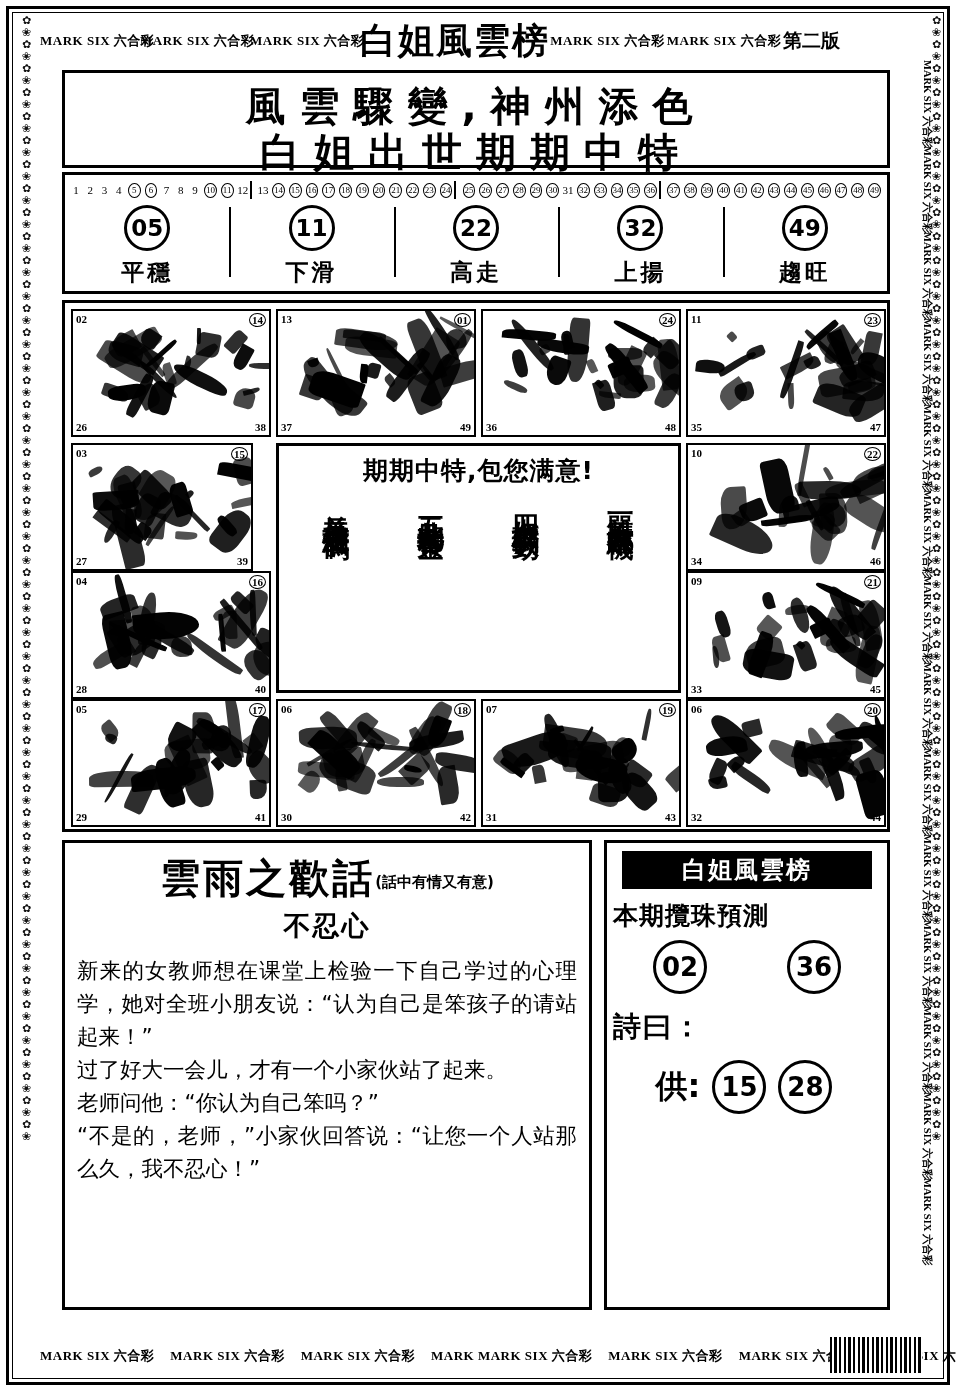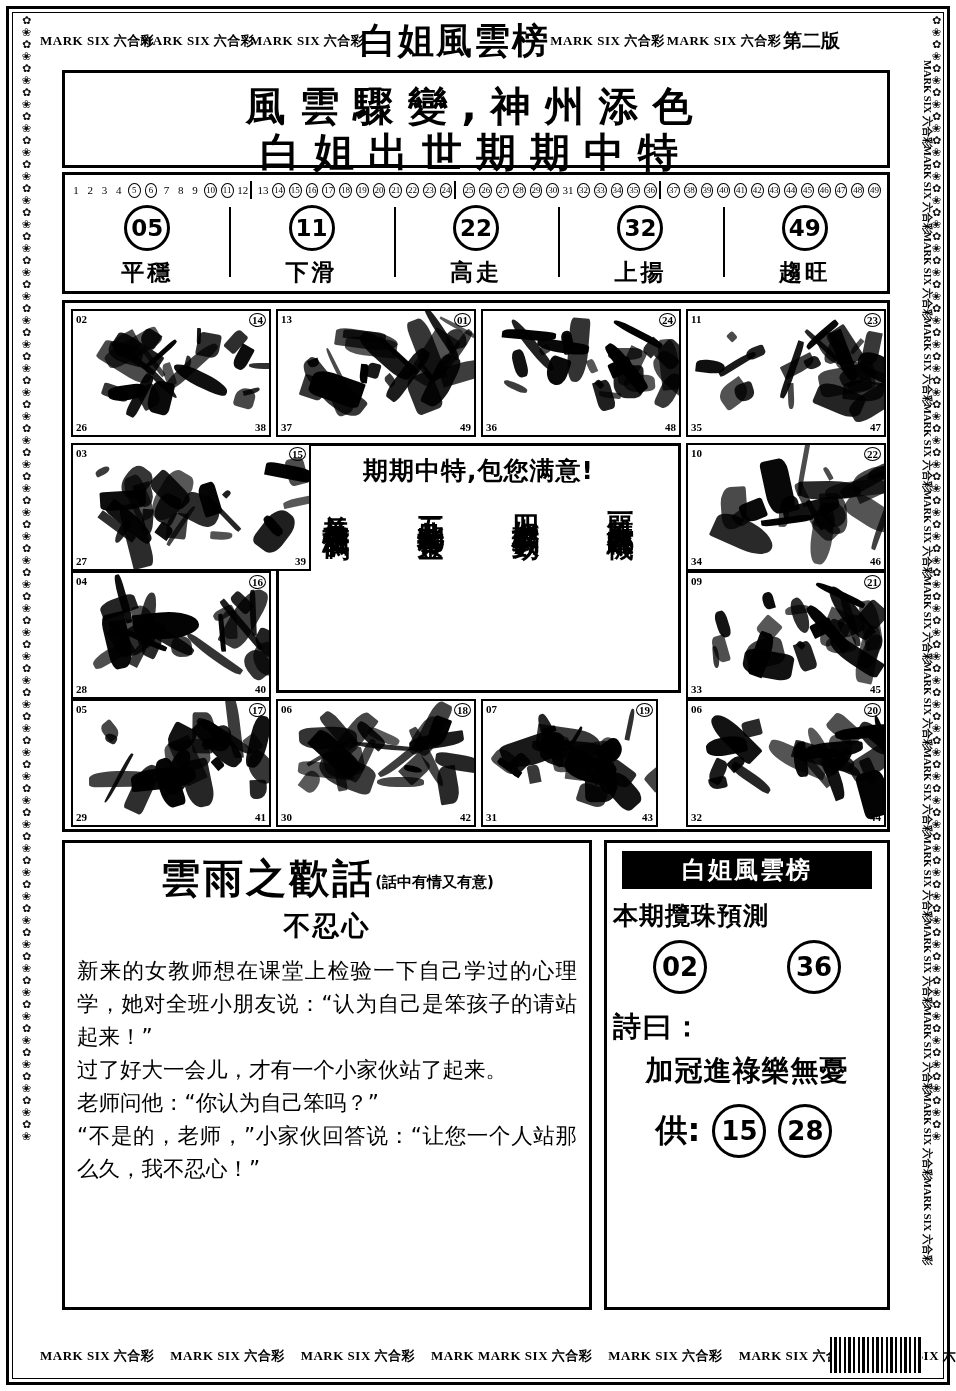--- a/index.html
+++ b/index.html
@@ -382,21 +382,21 @@
             <i class="blob" style="width: 52.0059px; height: 27.2703px; left: 70.201%; top: 43.9636%; border-radius: 22.5521% 20.9918% 14.2732% 18.6188%; transform: rotate(-10.8279deg); opacity: 0.72;"></i>
             <i class="blob" style="width: 59.3696px; height: 14.1042px; left: 79.4903%; top: 43.5778%; border-radius: 30.6432% 27.769% 43.7121% 31.7541%; transform: rotate(23.115deg); opacity: 0.69;"></i>
             <i class="blob" style="width: 39.2641px; height: 22.4176px; left: 73.8619%; top: 7.56235%; border-radius: 5.96686% 10.0401% 29.8896% 16.6795%; transform: rotate(56.8727deg); opacity: 0.81;"></i>
             <i class="blob" style="width: 42.0599px; height: 6.63009px; left: 7.63675%; top: 36.3617%; border-radius: 21.9798% 53.731% 20.3367% 14.8765%; transform: rotate(-31.777deg); opacity: 0.9;"></i>
             <i class="blob" style="width: 62.5718px; height: 24.1986px; left: 86.9877%; top: 67.7537%; border-radius: 33.6203% 15.8786% 32.9546% 25.6044%; transform: rotate(-31.723deg); opacity: 0.83;"></i>
             <i class="blob" style="width: 33.3922px; height: 16.0613px; left: 92.1618%; top: 12.8494%; border-radius: 5.08595% 17.9645% 0.459319% 39.2335%; transform: rotate(-78.5208deg); opacity: 0.78;"></i>
             <i class="blob" style="width: 38.2251px; height: 20.4158px; left: 66.3687%; top: 12.0932%; border-radius: 20.9446% 19.2479% 48.1595% 50.5787%; transform: rotate(45.6073deg); opacity: 0.77;"></i>
             <i class="blob" style="width: 25.2184px; height: 13.83px; left: 71.337%; top: 19.263%; border-radius: 30.5789% 30.0993% 5.06752% 52.2325%; transform: rotate(-68.2276deg); opacity: 0.73;"></i>
           </div>
         </div>
-        <div class="cell" style="left: 0px; top: 134px; width: 240px; height: 128px;">
+        <div class="cell" style="left: 0px; top: 134px; width: 182px; height: 128px;">
           <span class="cn-tl">03</span>
           <span class="cn-tr">15</span>
           <span class="cn-bl">27</span>
           <span class="cn-br">39</span>
           <div class="art">
             <i class="blob" style="width: 30.2521px; height: 21.7958px; left: 30.0866%; top: 40.6923%; border-radius: 43.1584% 32.6175% 23.6913% 15.7076%; transform: rotate(-63.8673deg); opacity: 0.84;"></i>
             <i class="blob" style="width: 23.8194px; height: 17.5772px; left: 20.0857%; top: 27.7509%; border-radius: 4.56747% 51.1541% 47.1888% 16.1577%; transform: rotate(75.3534deg); opacity: 0.79;"></i>
             <i class="blob" style="width: 34.3621px; height: 25.2085px; left: 13.6857%; top: 8.51327%; border-radius: 48.0238% 36.2955% 31.1287% 46.1757%; transform: rotate(-52.2778deg); opacity: 0.79;"></i>
             <i class="blob" style="width: 45.5838px; height: 13.5537px; left: 87.4297%; top: 3.42377%; border-radius: 24.7621% 27.3012% 17.4863% 0.576389%; transform: rotate(11.017deg); opacity: 0.99;"></i>
             <i class="blob" style="width: 25.6327px; height: 19.8475px; left: 36.3795%; top: 62.2602%; border-radius: 0.831619% 54.5414% 1.94059% 11.9524%; transform: rotate(-83.6512deg); opacity: 0.74;"></i>
@@ -586,21 +586,21 @@
             <i class="blob" style="width: 9.93184px; height: 22.5197px; left: 26.0035%; top: 57.4747%; border-radius: 41.1941% 7.80658% 18.1004% 14.3225%; transform: rotate(-10.3835deg); opacity: 0.71;"></i>
             <i class="blob" style="width: 28.4066px; height: 19.9462px; left: 64.9224%; top: 46.4222%; border-radius: 2.9889% 12.3616% 23.4651% 11.9023%; transform: rotate(-43.1073deg); opacity: 0.74;"></i>
             <i class="blob" style="width: 32.7456px; height: 9.96324px; left: 44.4792%; top: 15.7401%; border-radius: 26.4607% 25.7438% 46.6797% 34.6055%; transform: rotate(23.9838deg); opacity: 0.65;"></i>
             <i class="blob" style="width: 53.3192px; height: 16.3239px; left: 85.6614%; top: 41.8728%; border-radius: 18.3996% 53.8791% 18.6083% 43.9136%; transform: rotate(8.66744deg); opacity: 0.85;"></i>
             <i class="blob" style="width: 64.9421px; height: 9.81835px; left: 61.3087%; top: 38.5981%; border-radius: 17.0771% 53.8045% 40.4855% 19.0859%; transform: rotate(62.0548deg); opacity: 0.73;"></i>
             <i class="blob" style="width: 40.207px; height: 26.7181px; left: 18.3346%; top: 37.0272%; border-radius: 20.0242% 7.00154% 28.3606% 50.4928%; transform: rotate(-11.4097deg); opacity: 0.7;"></i>
             <i class="blob" style="width: 42.8176px; height: 18.5541px; left: 66.6157%; top: 9.60432%; border-radius: 45.1421% 32.7294% 40.8756% 52.9491%; transform: rotate(-53.9483deg); opacity: 0.68;"></i>
             <i class="blob" style="width: 60.9221px; height: 5.22755px; left: 34.5469%; top: 30.1074%; border-radius: 25.1468% 1.35854% 40.3762% 59.0473%; transform: rotate(5.55015deg); opacity: 0.83;"></i>
           </div>
         </div>
-        <div class="cell" style="left: 410px; top: 390px; width: 177px; height: 128px;">
+        <div class="cell" style="left: 410px; top: 390px; width: 200px; height: 128px;">
           <span class="cn-tl">07</span>
           <span class="cn-tr">19</span>
           <span class="cn-bl">31</span>
           <span class="cn-br">43</span>
           <div class="art">
             <i class="blob" style="width: 39.8128px; height: 23.5581px; left: 73.3873%; top: 69.7207%; border-radius: 38.3685% 31.0054% 28.2635% 46.8115%; transform: rotate(48.5185deg); opacity: 0.92;"></i>
             <i class="blob" style="width: 18.4419px; height: 27.6317px; left: 0.217764%; top: 33.5201%; border-radius: 17.5759% 40.5296% 48.5717% 30.8418%; transform: rotate(-52.6312deg); opacity: 0.7;"></i>
             <i class="blob" style="width: 54.787px; height: 4.39466px; left: 39.291%; top: 47.912%; border-radius: 25.7442% 8.51055% 24.384% 7.40303%; transform: rotate(54.9228deg); opacity: 0.89;"></i>
             <i class="blob" style="width: 21.4408px; height: 24.7852px; left: 70.8539%; top: 24.0077%; border-radius: 27.0709% 56.4298% 38.4165% 26.8655%; transform: rotate(55.625deg); opacity: 0.99;"></i>
             <i class="blob" style="width: 62.107px; height: 23.0008px; left: 38.1164%; top: 30.2515%; border-radius: 6.12397% 23.5466% 15.9778% 24.044%; transform: rotate(-12.7469deg); opacity: 0.67;"></i>
@@ -679,21 +679,20 @@
 
   <div class="tip-box">
     <div class="tip-banner">白姐風雲榜</div>
     <div class="tip-sub">本期攬珠預測</div>
     <div class="tip-balls">
       <div class="ball">02</div>
       <div class="ball">36</div>
     </div>
     <div class="tip-poem">
       <div class="lbl">詩曰：</div>
-      <div class="ln">加冠進祿樂無憂</div>
     </div>
     <div class="supply">
       <span class="sl">供:</span>
       <div class="ball">15</div>
       <div class="ball">28</div>
     </div>
   </div>
 
   <div class="footer">
     <span class="mk">MARK SIX 六合彩</span>

